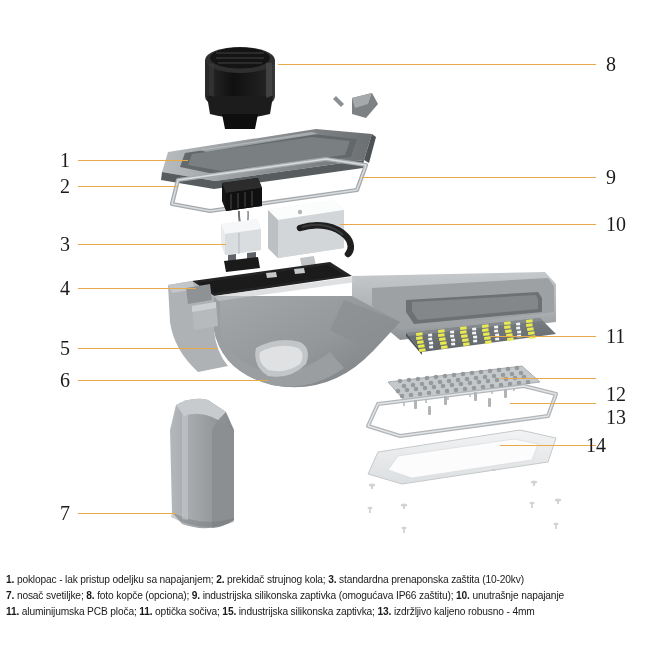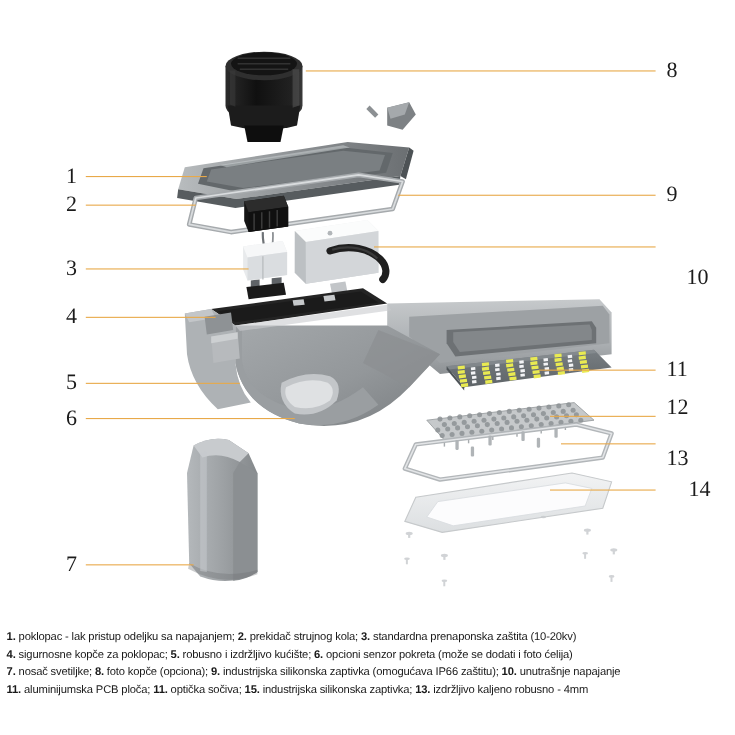--- a/index.html
+++ b/index.html
@@ -448,32 +448,29 @@
   <div class="callout-num left" style="left:40px; top:150px; width:30px;">1</div>
   <div class="callout-num left" style="left:40px; top:176px; width:30px;">2</div>
   <div class="callout-num left" style="left:40px; top:234px; width:30px;">3</div>
   <div class="callout-num left" style="left:40px; top:278px; width:30px;">4</div>
   <div class="callout-num left" style="left:40px; top:338px; width:30px;">5</div>
   <div class="callout-num left" style="left:40px; top:370px; width:30px;">6</div>
   <div class="callout-num left" style="left:40px; top:503px; width:30px;">7</div>
 
   <div class="callout-num right" style="left:606px; top:54px;">8</div>
   <div class="callout-num right" style="left:606px; top:167px;">9</div>
-  <div class="callout-num right" style="left:624px; top:214px;margin-top:28px;">10</div>
+  <div class="callout-num right" style="left:606px; top:214px;">10</div>
   <div class="callout-num right" style="left:606px; top:326px;text-align:center;">11</div>
-  <div class="callout-num right" style="left:606px; top:360px;">12</div>
+  <div class="callout-num right" style="left:606px; top:384px;">12</div>
   <div class="callout-num right" style="left:606px; top:407px;">13</div>
-  <div class="callout-num right" style="left:626px; top:435px;">14</div>
+  <div class="callout-num right" style="left:586px; top:435px;">14</div>
 
   <div id="caption">
     <div class="cap-line">
       <b>1.</b><span> poklopac - lak pristup odeljku sa napajanjem; </span><b>2.</b><span> prekidač strujnog kola; </span><b>3.</b><span> standardna prenaponska zaštita (10-20kv)</span>
-    </div>
-    <div class="cap-line">
-      <b>4.</b><span> sigurnosne kopče za poklopac; </span><b>5.</b><span> robusno i izdržljivo kućište; </span><b>6.</b><span> opcioni senzor pokreta (može se dodati i foto ćelija)</span>
     </div>
     <div class="cap-line">
       <b>7.</b><span> nosač svetiljke; </span><b>8.</b><span> foto kopče (opciona); </span><b>9.</b><span> industrijska silikonska zaptivka (omogućava IP66 zaštitu); </span><b>10.</b><span> unutrašnje napajanje</span>
     </div>
     <div class="cap-line">
       <b>11.</b><span> aluminijumska PCB ploča; </span><b>11.</b><span> optička sočiva; </span><b>15.</b><span> industrijska silikonska zaptivka; </span><b>13.</b><span> izdržljivo kaljeno robusno - 4mm</span>
     </div>
   </div>
 
 </div>

